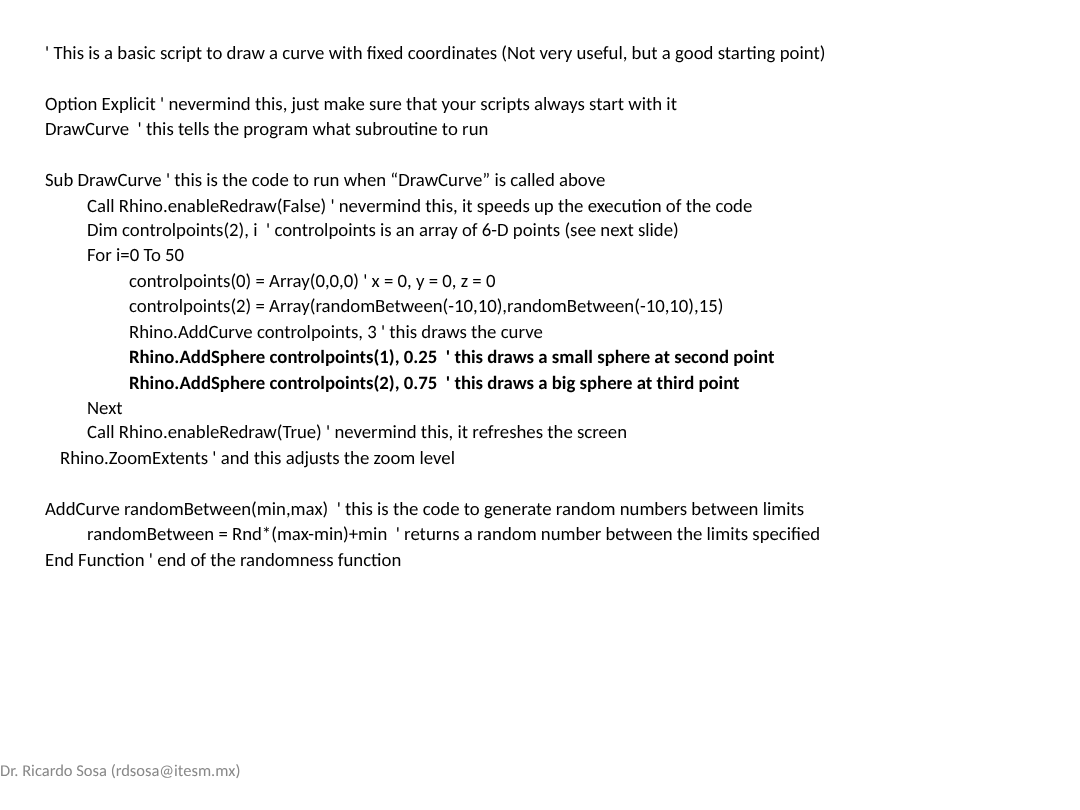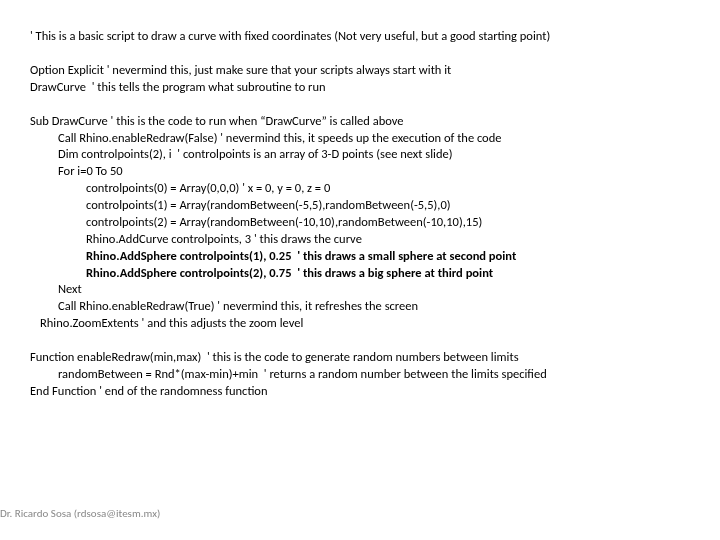--- a/index.html
+++ b/index.html
@@ -40,31 +40,30 @@
 
 <div class="slide">
   <div class="code-block">
     <div>' This is a basic script to draw a curve with fixed coordinates (Not very useful, but a good starting point)</div>
     <div class="blank"></div>
     <div>Option Explicit ' nevermind this, just make sure that your scripts always start with it</div>
     <div>DrawCurve  ' this tells the program what subroutine to run</div>
     <div class="blank"></div>
     <div>Sub DrawCurve ' this is the code to run when “DrawCurve” is called above</div>
     <div class="i1">Call Rhino.enableRedraw(False) ' nevermind this, it speeds up the execution of the code</div>
-    <div class="i1">Dim controlpoints(2), i  ' controlpoints is an array of 3-D points (see next slide)</div>
+    <div class="i1">Dim controlpoints(2), i  ' controlpoints is an array of 6-D points (see next slide)</div>
     <div class="i1">For i=0 To 50</div>
     <div class="i2">controlpoints(0) = Array(0,0,0) ' x = 0, y = 0, z = 0</div>
-    <div class="i2">controlpoints(1) = Array(randomBetween(-5,5),randomBetween(-5,5),0)</div>
     <div class="i2">controlpoints(2) = Array(randomBetween(-10,10),randomBetween(-10,10),15)</div>
     <div class="i2">Rhino.AddCurve controlpoints, 3 ' this draws the curve</div>
     <div class="i2 bold">Rhino.AddSphere controlpoints(1), 0.25  ' this draws a small sphere at second point</div>
     <div class="i2 bold">Rhino.AddSphere controlpoints(2), 0.75  ' this draws a big sphere at third point</div>
     <div class="i1">Next</div>
     <div class="i1">Call Rhino.enableRedraw(True) ' nevermind this, it refreshes the screen</div>
     <div class="indent-small">Rhino.ZoomExtents ' and this adjusts the zoom level</div>
     <div class="blank"></div>
-    <div>Function enableRedraw(min,max)  ' this is the code to generate random numbers between limits</div>
+    <div>AddCurve randomBetween(min,max)  ' this is the code to generate random numbers between limits</div>
     <div class="i1">randomBetween = Rnd*(max-min)+min  ' returns a random number between the limits specified</div>
     <div>End Function ' end of the randomness function</div>
   </div>
 </div>
 
 <div class="footer">Dr. Ricardo Sosa (rdsosa@itesm.mx)</div>
 
 </body></html>

